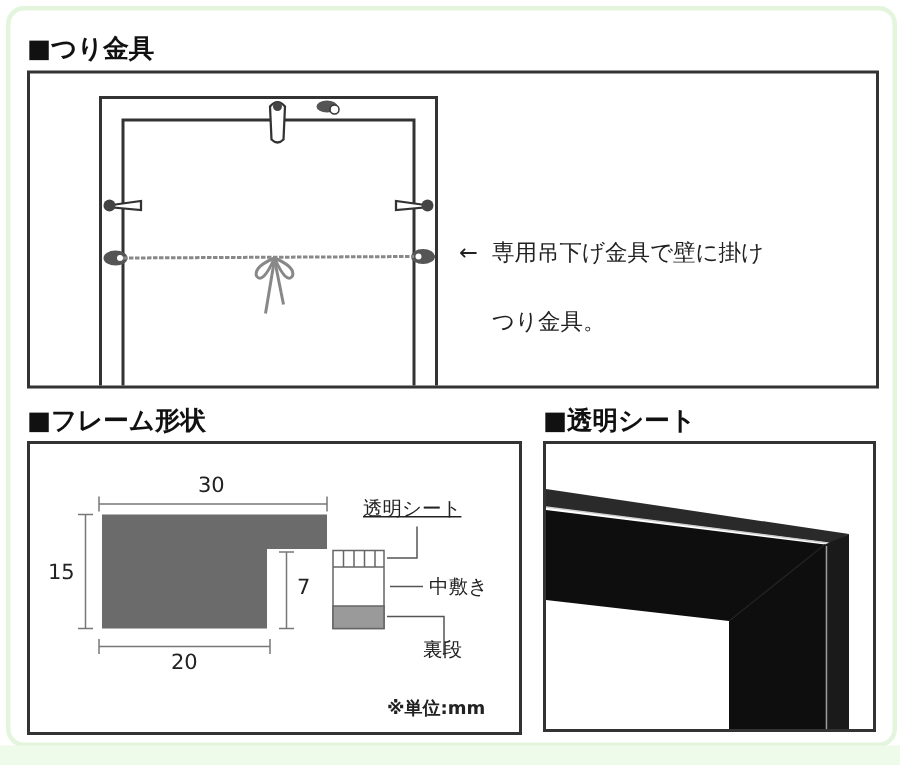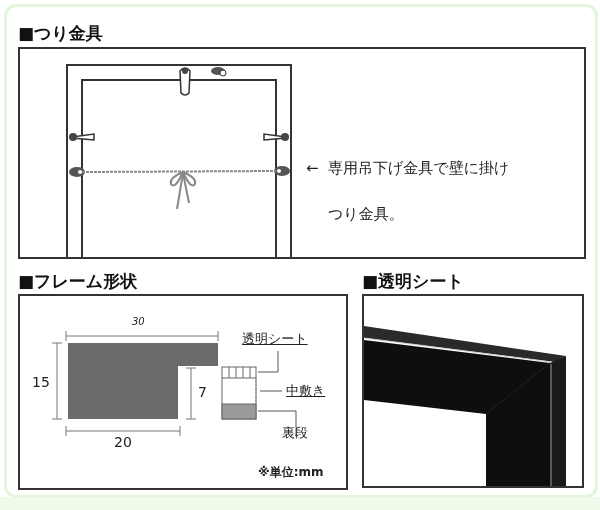--- a/index.html
+++ b/index.html
@@ -96,26 +96,26 @@
     </g>
     <rect x="202" y="108" width="34" height="15" fill="#9a9a9a" stroke="#666" stroke-width="1"></rect>
     <line x1="236" y1="84" x2="236" y2="106" stroke="#888" stroke-dasharray="2,2"></line>
 
     <g stroke="#555" stroke-width="1" fill="none">
       <polyline points="238,76 258,76 258,55"></polyline>
       <line x1="240" y1="95" x2="262" y2="95"></line>
       <polyline points="238,115 276,115 276,140"></polyline>
     </g>
   </svg>
-  <span class="txt" style="left:112px;top:20px;font-size:10px;font-style:italic;">30</span>
+  <span class="txt" style="left:112px;top:20px;font-size:14px;">30</span>
   <span class="txt" style="left:12px;top:78px;font-size:14px;">15</span>
   <span class="txt" style="left:178px;top:88px;font-size:14px;">7</span>
   <span class="txt" style="left:94px;top:138px;font-size:14px;">20</span>
   <span class="txt" style="left:222px;top:34px;font-size:13px;text-decoration:underline;">透明シート</span>
-  <span class="txt" style="left:266px;top:86px;font-size:13px;text-decoration:underline;">中敷き</span>
+  <span class="txt" style="left:266px;top:86px;font-size:13px;">中敷き</span>
   <span class="txt" style="left:262px;top:128px;font-size:13px;">裏段</span>
   <span class="txt" style="left:238px;top:168px;font-size:12px;font-weight:bold;">※単位:mm</span>
 </div>
 
 <div class="title" style="left:362px;top:270px;">■透明シート</div>
 <div class="box" style="left:362px;top:294px;width:218px;height:190px;">
   <svg width="218" height="190" viewBox="0 0 218 190" style="position:absolute;left:0;top:0;">
     <polygon points="0,30 200,60 200,190 0,190" fill="#fff"></polygon>
     <polygon points="0,30 202,60 190,66 0,42" fill="#2a2a2a"></polygon>
     <line x1="0" y1="42" x2="188" y2="66" stroke="#cfcfcf" stroke-width="1"></line>

